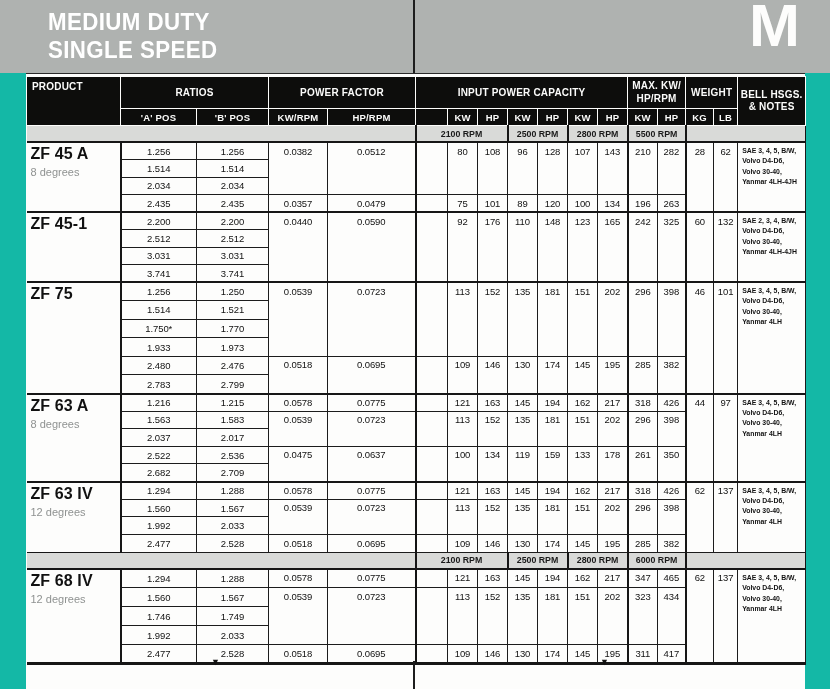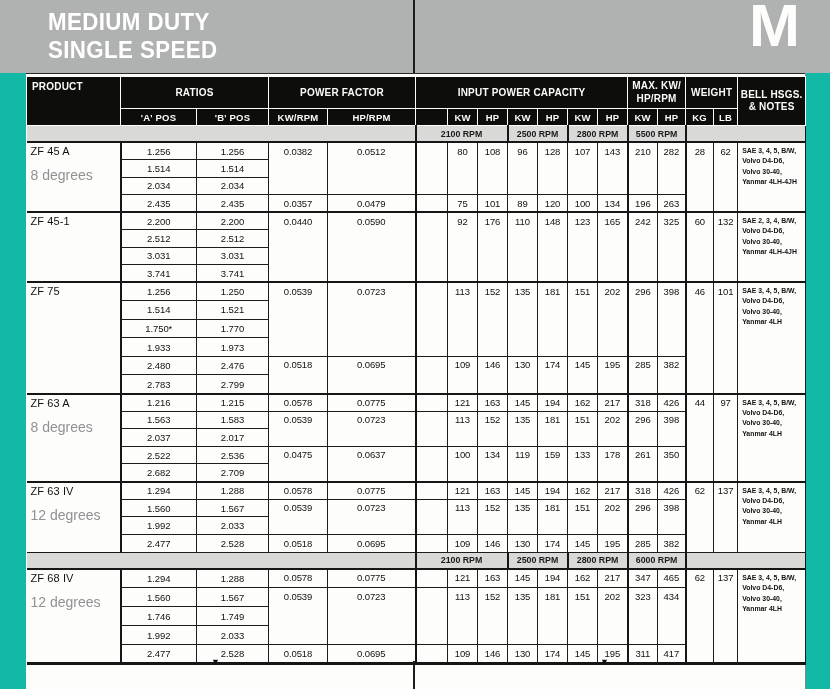--- a/index.html
+++ b/index.html
@@ -37,22 +37,22 @@
   td{border:1.5px solid #1c1c1c;padding:0;font-size:9.5px;color:#111;}
 
   
   tr.band td{background:#d9dad8;height:15px;border-top:1.8px solid #161616;border-bottom:2.2px solid #161616;
              border-left:none;border-right:none;font-weight:700;font-size:8.8px;text-align:center;color:#1a1a1a;}
   tr.band td.bgrp{border-left:2px solid #161616;border-right:2px solid #161616;}
 
   tbody.section{border-top:2.2px solid #161616;}
   td.cell-product{border-left:none;border-right:2px solid #161616;border-top:none;border-bottom:none;
                   vertical-align:top;text-align:left;padding:2px 0 0 4px;}
-  .prod-name{font-weight:400;font-size:11px;letter-spacing:.1px;}
-  .prod-sub{font-size:14px;color:#8f9291;margin-top:10px;}
+  .prod-name{font-weight:700;font-size:16px;letter-spacing:.1px;}
+  .prod-sub{font-size:11px;color:#8f9291;margin-top:3px;}
   td.cell-ratio{text-align:center;vertical-align:middle;font-weight:500;letter-spacing:-.1px;}
   td.cell-pf, td.cell-val, td.cell-max, td.cell-wt{text-align:center;vertical-align:top;padding-top:2.5px;font-weight:500;letter-spacing:-.1px;}
   td.cell-sp{border-left:2.6px solid #131313;}
   td.cell-max.first{border-left:2.2px solid #161616;}
   td.cell-wt.first{border-left:2.2px solid #161616;margin-top:42px;}
   td.cell-notes{vertical-align:top;text-align:left;padding:3px 1px 0 4px;font-size:6.9px;font-weight:600;line-height:1.5;letter-spacing:0;}
   td.cell-notes div{white-space:nowrap;}
 
   .cont-marker{position:absolute;top:658px;font-size:9px;color:#111;line-height:1;}
   .cont-marker.m1{left:211px;}

